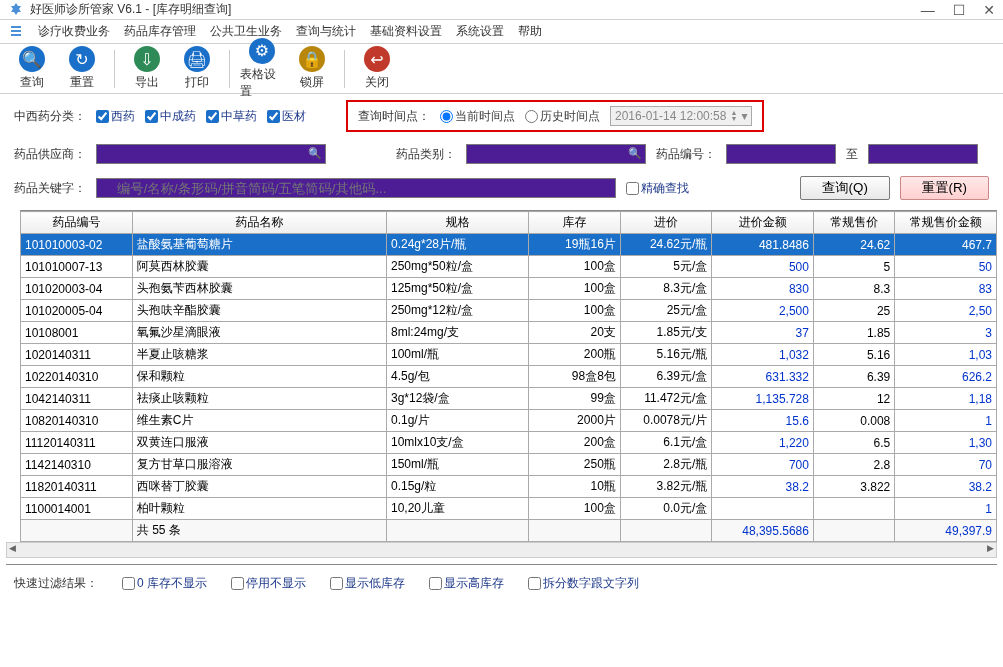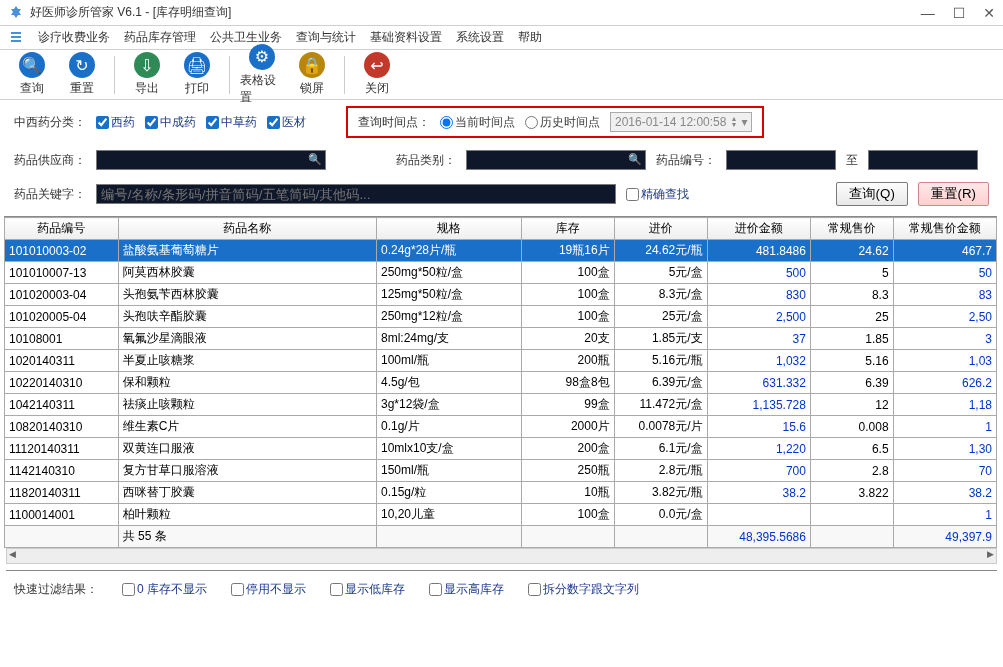--- a/index.html
+++ b/index.html
@@ -1,17 +1,17 @@
 <!DOCTYPE html>
 <html><head>
 <meta charset="utf-8">
 <style>
 * { box-sizing: border-box; margin: 0; padding: 0; }
 body { font-family: "Microsoft YaHei", SimSun, sans-serif; font-size: 12px; background: #fff; color: #000; overflow: hidden; }
-.titlebar { height: 26px; display: flex; align-items: center; padding: 0 8px; border-bottom: 1px solid #d0d0d0; }
+.titlebar { height: 20px; display: flex; align-items: center; padding: 0 8px; border-bottom: 1px solid #d0d0d0; }
 .titlebar .icon { width: 16px; height: 16px; margin-right: 6px; color: #4a90d9; }
 .titlebar .title { flex: 1; color: #333; }
 .titlebar .winbtns { display: flex; gap: 18px; font-size: 14px; color: #555; }
 .titlebar .winbtns span { cursor: pointer; }
 .menubar { height: 24px; display: flex; align-items: center; padding: 0 8px; gap: 14px; border-bottom: 1px solid #d0d0d0; color: #333; }
 .menubar .mlead { width: 16px; height: 16px; color: #4a90d9; }
 .menubar span { cursor: pointer; }
 .toolbar { height: 50px; display: flex; align-items: center; padding: 4px 10px; gap: 6px; border-bottom: 1px solid #d0d0d0; }
 .tbtn { width: 44px; display: flex; flex-direction: column; align-items: center; cursor: pointer; }
 .tbtn .ticon { width: 26px; height: 26px; border-radius: 50%; display: flex; align-items: center; justify-content: center; font-size: 16px; color: #fff; }
@@ -20,25 +20,25 @@
 .filterrow { display: flex; align-items: center; padding: 6px 14px; gap: 10px; }
 .lbl { color: #333; white-space: nowrap; }
 .chk { display: inline-flex; align-items: center; gap: 2px; cursor: pointer; }
 .chk input { accent-color: #1a6fc9; }
 .chk .chklbl { color: #1e3a8a; }
 .redbox { border: 2px solid #d00; padding: 4px 10px; display: flex; align-items: center; gap: 10px; margin-left: 30px; }
 .radio { display: inline-flex; align-items: center; gap: 2px; cursor: pointer; }
 .radio .rlbl { color: #404040; }
 .dtbox { background: #f0f0f0; border: 1px solid #aaa; padding: 2px 4px; display: flex; align-items: center; gap: 4px; color: #888; }
 .dtbox .spin { display: flex; flex-direction: column; font-size: 7px; line-height: 6px; }
-.txtinput { border: 1px solid #7a7a7a; height: 20px; padding: 0 4px; background: #0f172a; position: relative; }
+.txtinput { border: 1px solid #7a7a7a; height: 20px; padding: 0 20px; background: #4c1d95; position: relative; }
 .txtinput.search::after { content: "🔍"; position: absolute; right: 3px; top: 2px; font-size: 11px; color: #888; }
-.btn { border: 1px solid #7a7a7a; background: linear-gradient(#fdfdfd,#e8e8e8); padding: 2px 12px; cursor: pointer; border-radius: 2px; }
+.btn { border: 1px solid #7a7a7a; background: linear-gradient(#fdfdfd,#e8e8e8); padding: 2px 21px; cursor: pointer; border-radius: 2px; }
 .btn.reset { background: linear-gradient(#ffe8e8,#ffd0d0); border-color: #c88; }
-.tablewrap { border-top: 1px solid #888; margin: 4px 6px 0 4px; position: relative; }
+.tablewrap { border-top: 1px solid #888; margin: 4px 6px 0 20px; position: relative; }
 table { border-collapse: collapse; width: 100%; table-layout: fixed; }
 th, td { border: 1px solid #aaa; padding: 2px 4px; height: 22px; white-space: nowrap; overflow: hidden; }
 th { background: linear-gradient(#fff,#eee); font-weight: normal; text-align: center; }
 td.num { text-align: right; }
 td.blue { color: #0033cc; }
 tr.sel td { background: #1a6fc9; color: #fff; }
 tr.sel td.blue { color: #fff; }
 .footerrow td { background: #f8f8f8; }
 .hscroll { height: 16px; background: #eee; border: 1px solid #ccc; margin: 0 6px; position: relative; }
 .hscroll::before { content: "◀"; position: absolute; left: 2px; font-size: 9px; color: #666; }

